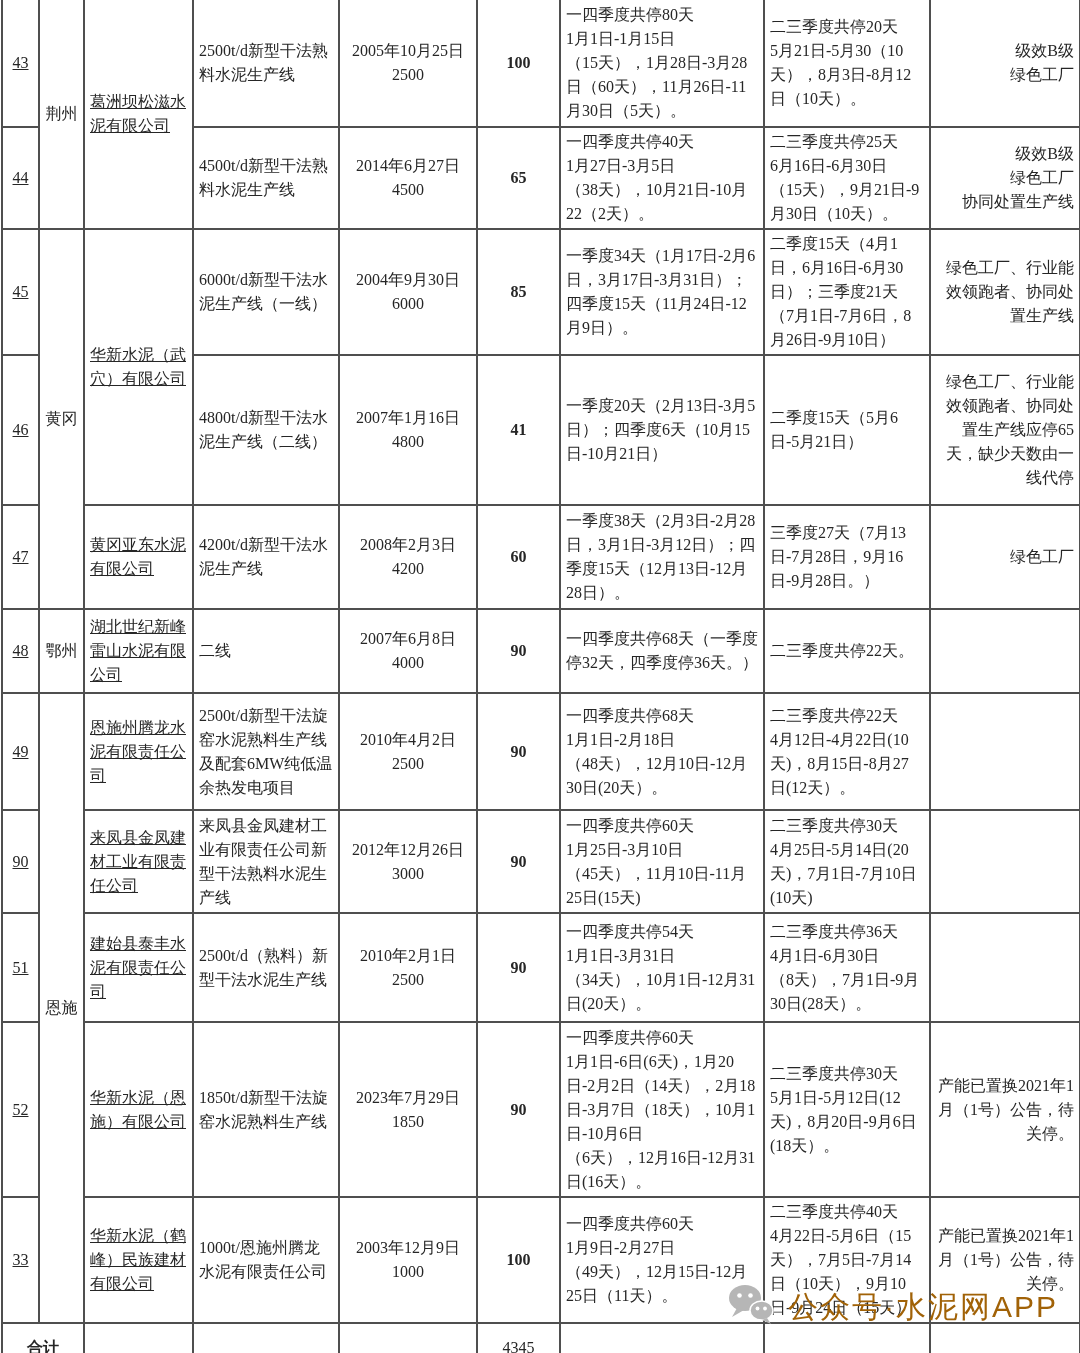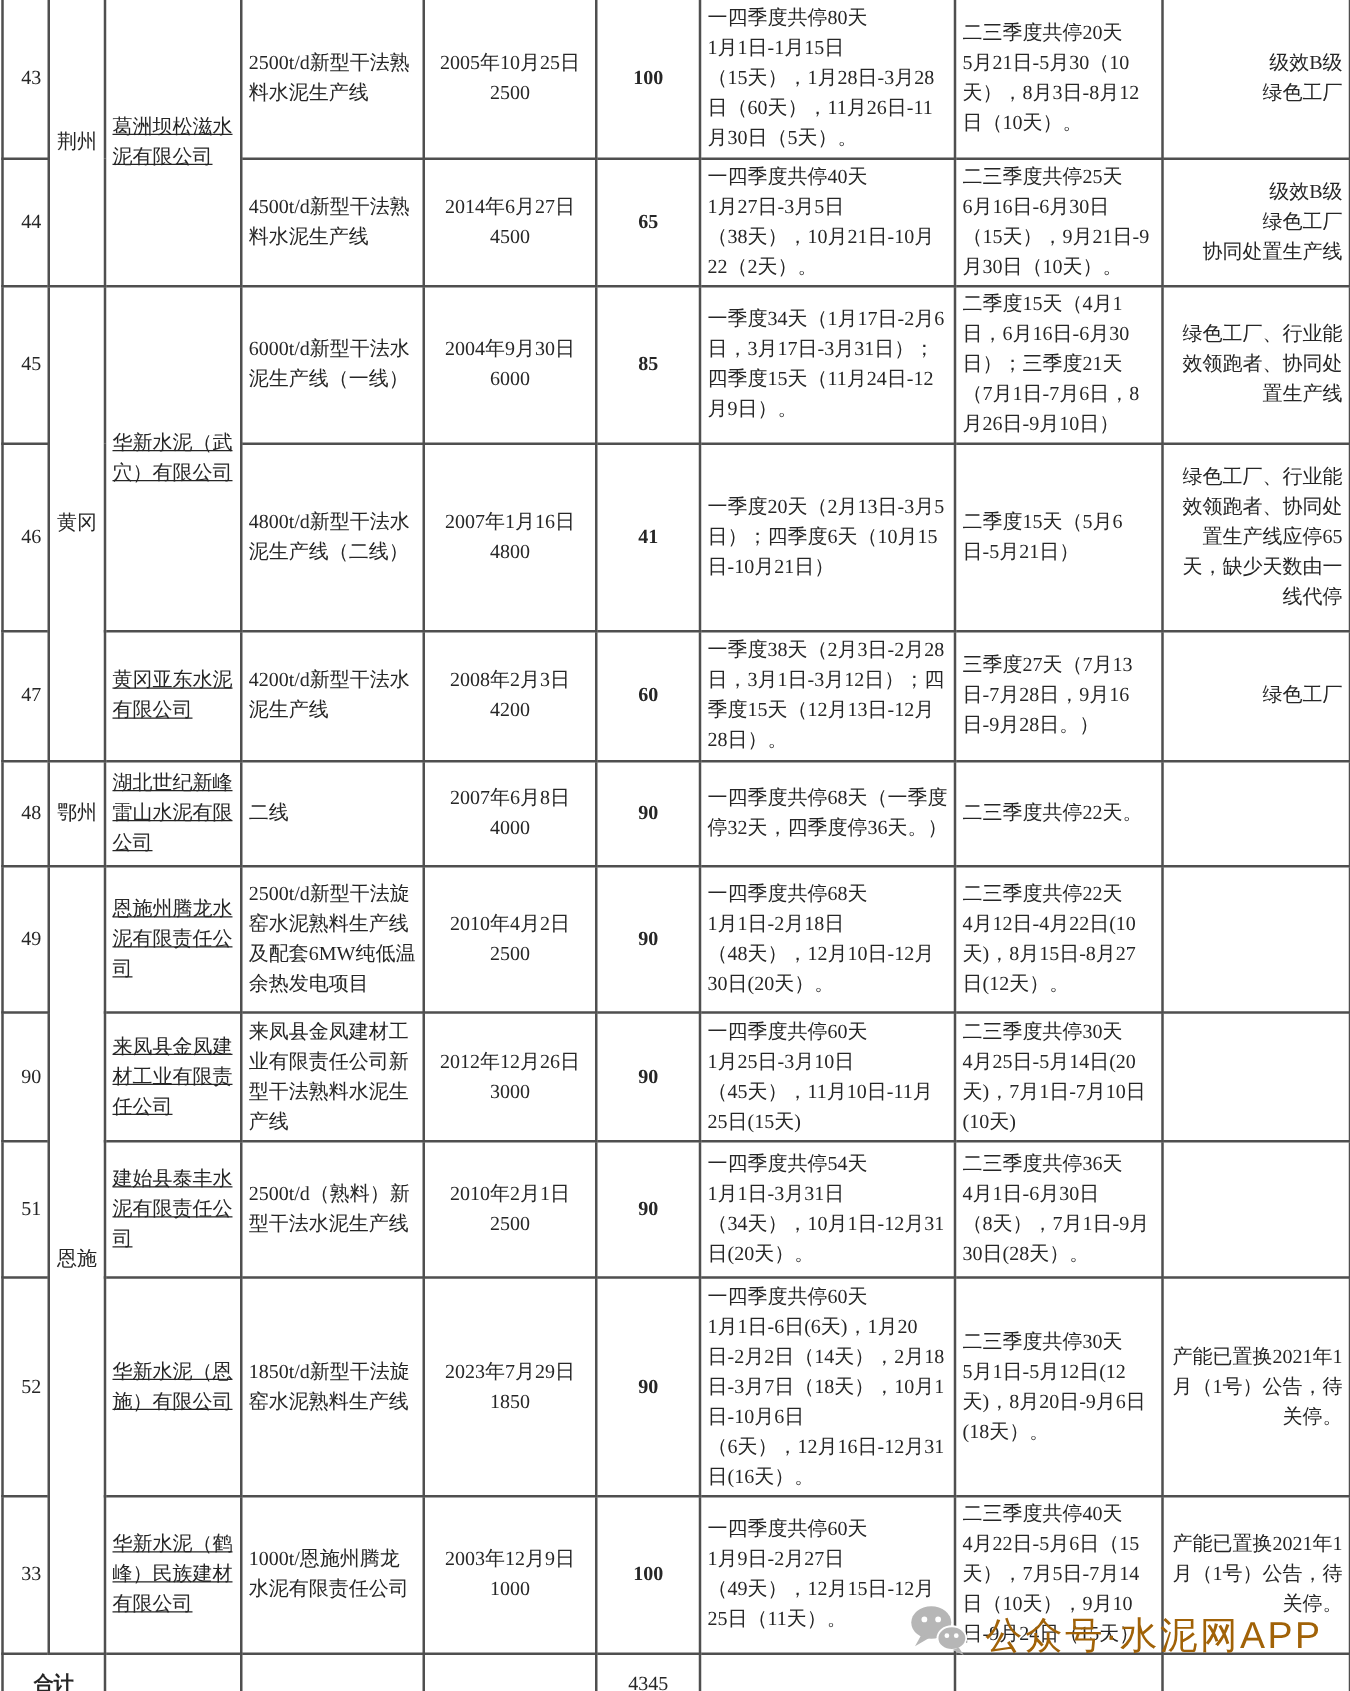--- a/index.html
+++ b/index.html
@@ -3,21 +3,21 @@
 <meta charset="utf-8">
 <style>
   html,body{margin:0;padding:0;background:#ffffff;}
   body{width:1080px;height:1353px;position:relative;overflow:hidden;
        font-family:"Liberation Serif","DejaVu Serif",serif;color:#262626;}
   table.sched{border-collapse:collapse;table-layout:fixed;width:1078px;margin-left:1px;}
   table.sched td{border:2px solid #4f4f4f;vertical-align:middle;
        font-size:16px;line-height:1.5;padding:2px 5px;
        white-space:pre-line;overflow-wrap:break-word;overflow:hidden;}
   table.sched tr:first-child td{border-top:none;}
-  td.c-no{text-align:right;}
+  td.c-no{text-align:center;text-decoration:underline;}
   td.c-region{text-align:center;}
   td.c-company{text-align:left;padding:2px 6px;line-height:1.5;text-decoration:underline;}
   td.c-line{text-align:left;padding:2px 6px;line-height:1.45;margin-left:16px;}
   td.c-date{text-align:center;}
   td.c-days{text-align:center;font-weight:bold;}
   td.c-q{text-align:left;padding:2px 6px;line-height:1.38;}
   td.c-note{text-align:right;line-height:1.5;padding:2px 4px;}
   td.c-total-label{text-align:center;font-weight:bold;font-size:20px;}
   td.c-total-value{text-align:center;font-size:18px;}
   .watermark{position:absolute;left:728px;top:1284px;display:flex;align-items:center;

